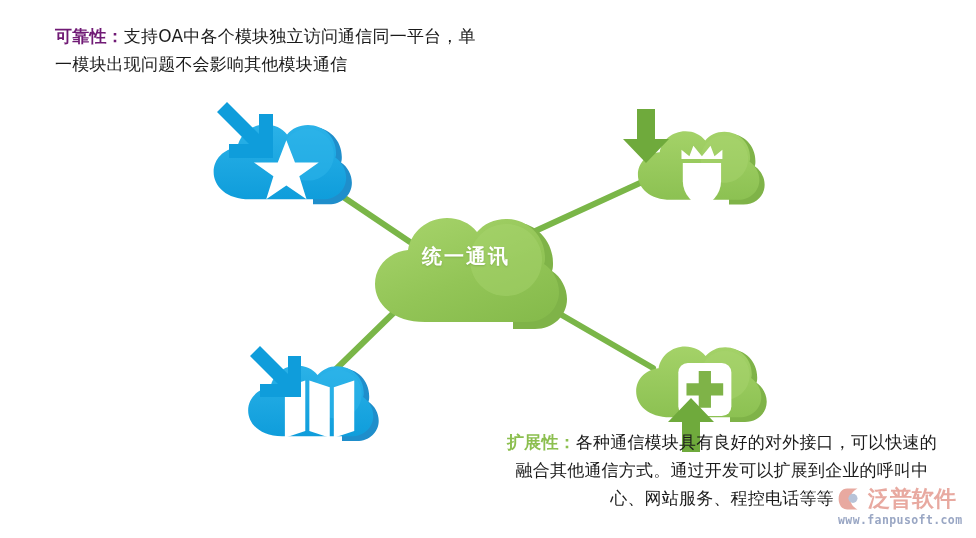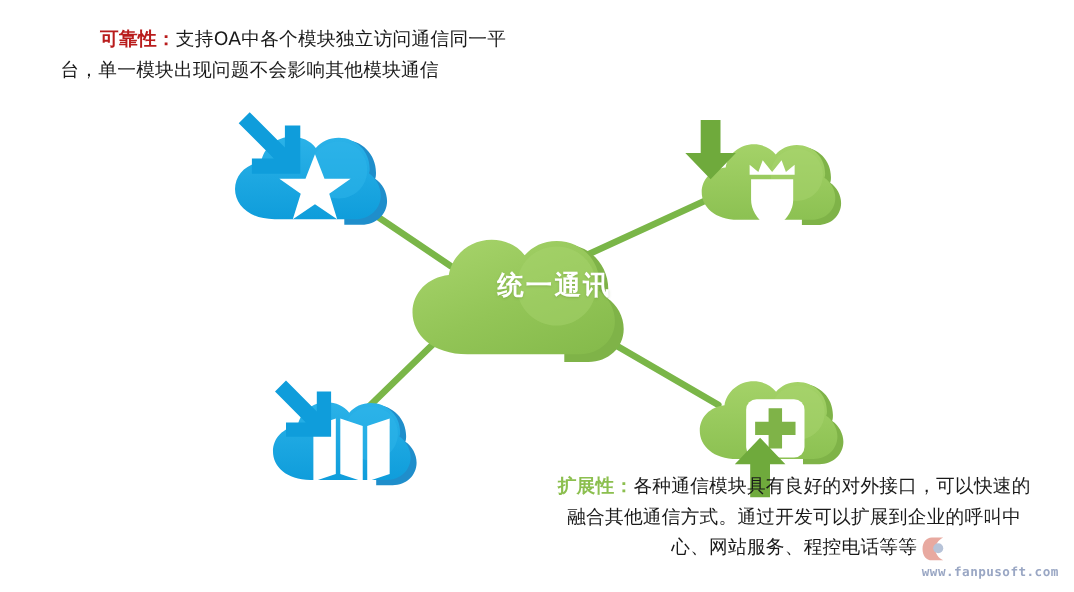--- a/index.html
+++ b/index.html
@@ -29,21 +29,21 @@
     position: absolute;
     font-size: 17px;
     line-height: 28px;
     letter-spacing: 0.2px;
     color: #1a1a1a;
     white-space: pre-line;
   }
   .textblock .lead {
     font-weight: bold;
   }
-  .lead-blue  { color: #b91c1c; margin-left: 36px; }
+  .lead-blue  { color: #701a75; }
   .lead-green { color: #8cbf4f; }
 
   #block-reliability { left: 55px;  top: 22px;  width: 430px; }
   #block-security    { left: 502px; top: 22px;  width: 450px; }
   #block-openness    { left: 55px;  top: 250px; width: 360px; }
   #block-extensible  { left: 502px; top: 428px; width: 440px; text-align: center; }
 
   
   #diagram {
     position: absolute;
@@ -52,22 +52,22 @@
     width: 976px;
     height: 538px;
   }
 
   
   #hub-label {
     position: absolute;
     left: 376px;
     top: 243px;
     width: 180px;
-    text-align: right;
-    font-size: 24px;
+    text-align: center;
+    font-size: 20px;
     font-weight: bold;
     color: #ffffff;
     letter-spacing: 2px;
     text-shadow: 0 1px 2px rgba(90,130,40,0.35);
     pointer-events: none;
   }
 
   
   #watermark {
     position: absolute;
@@ -234,17 +234,18 @@
 
 
   <div class="textblock" id="block-extensible"><span class="lead lead-green">扩展性：</span><span>各种通信模块具有良好的对外接口，可以快速的融合其他通信方式。通过开发可以扩展到企业的呼叫中心、网站服务、程控电话等等</span></div>
 
   <div id="watermark">
     <div class="wm-row">
       <svg class="wm-mark" viewBox="0 0 40 40">
         <path d="M30,4 L14,4 C6,4 1,11 1,20 C1,29 6,36 14,36 L30,36 C23,32 19,27 19,20 C19,13 23,8 30,4 Z" fill="#e8a9a0"></path>
         <circle cx="23" cy="19" r="7" fill="#b7c3d8"></circle>
       </svg>
+      <span class="wm-name">泛普软件</span>
     </div>
     <div class="wm-url">www.fanpusoft.com</div>
   </div>
 
 </div>
 
 </body></html>

